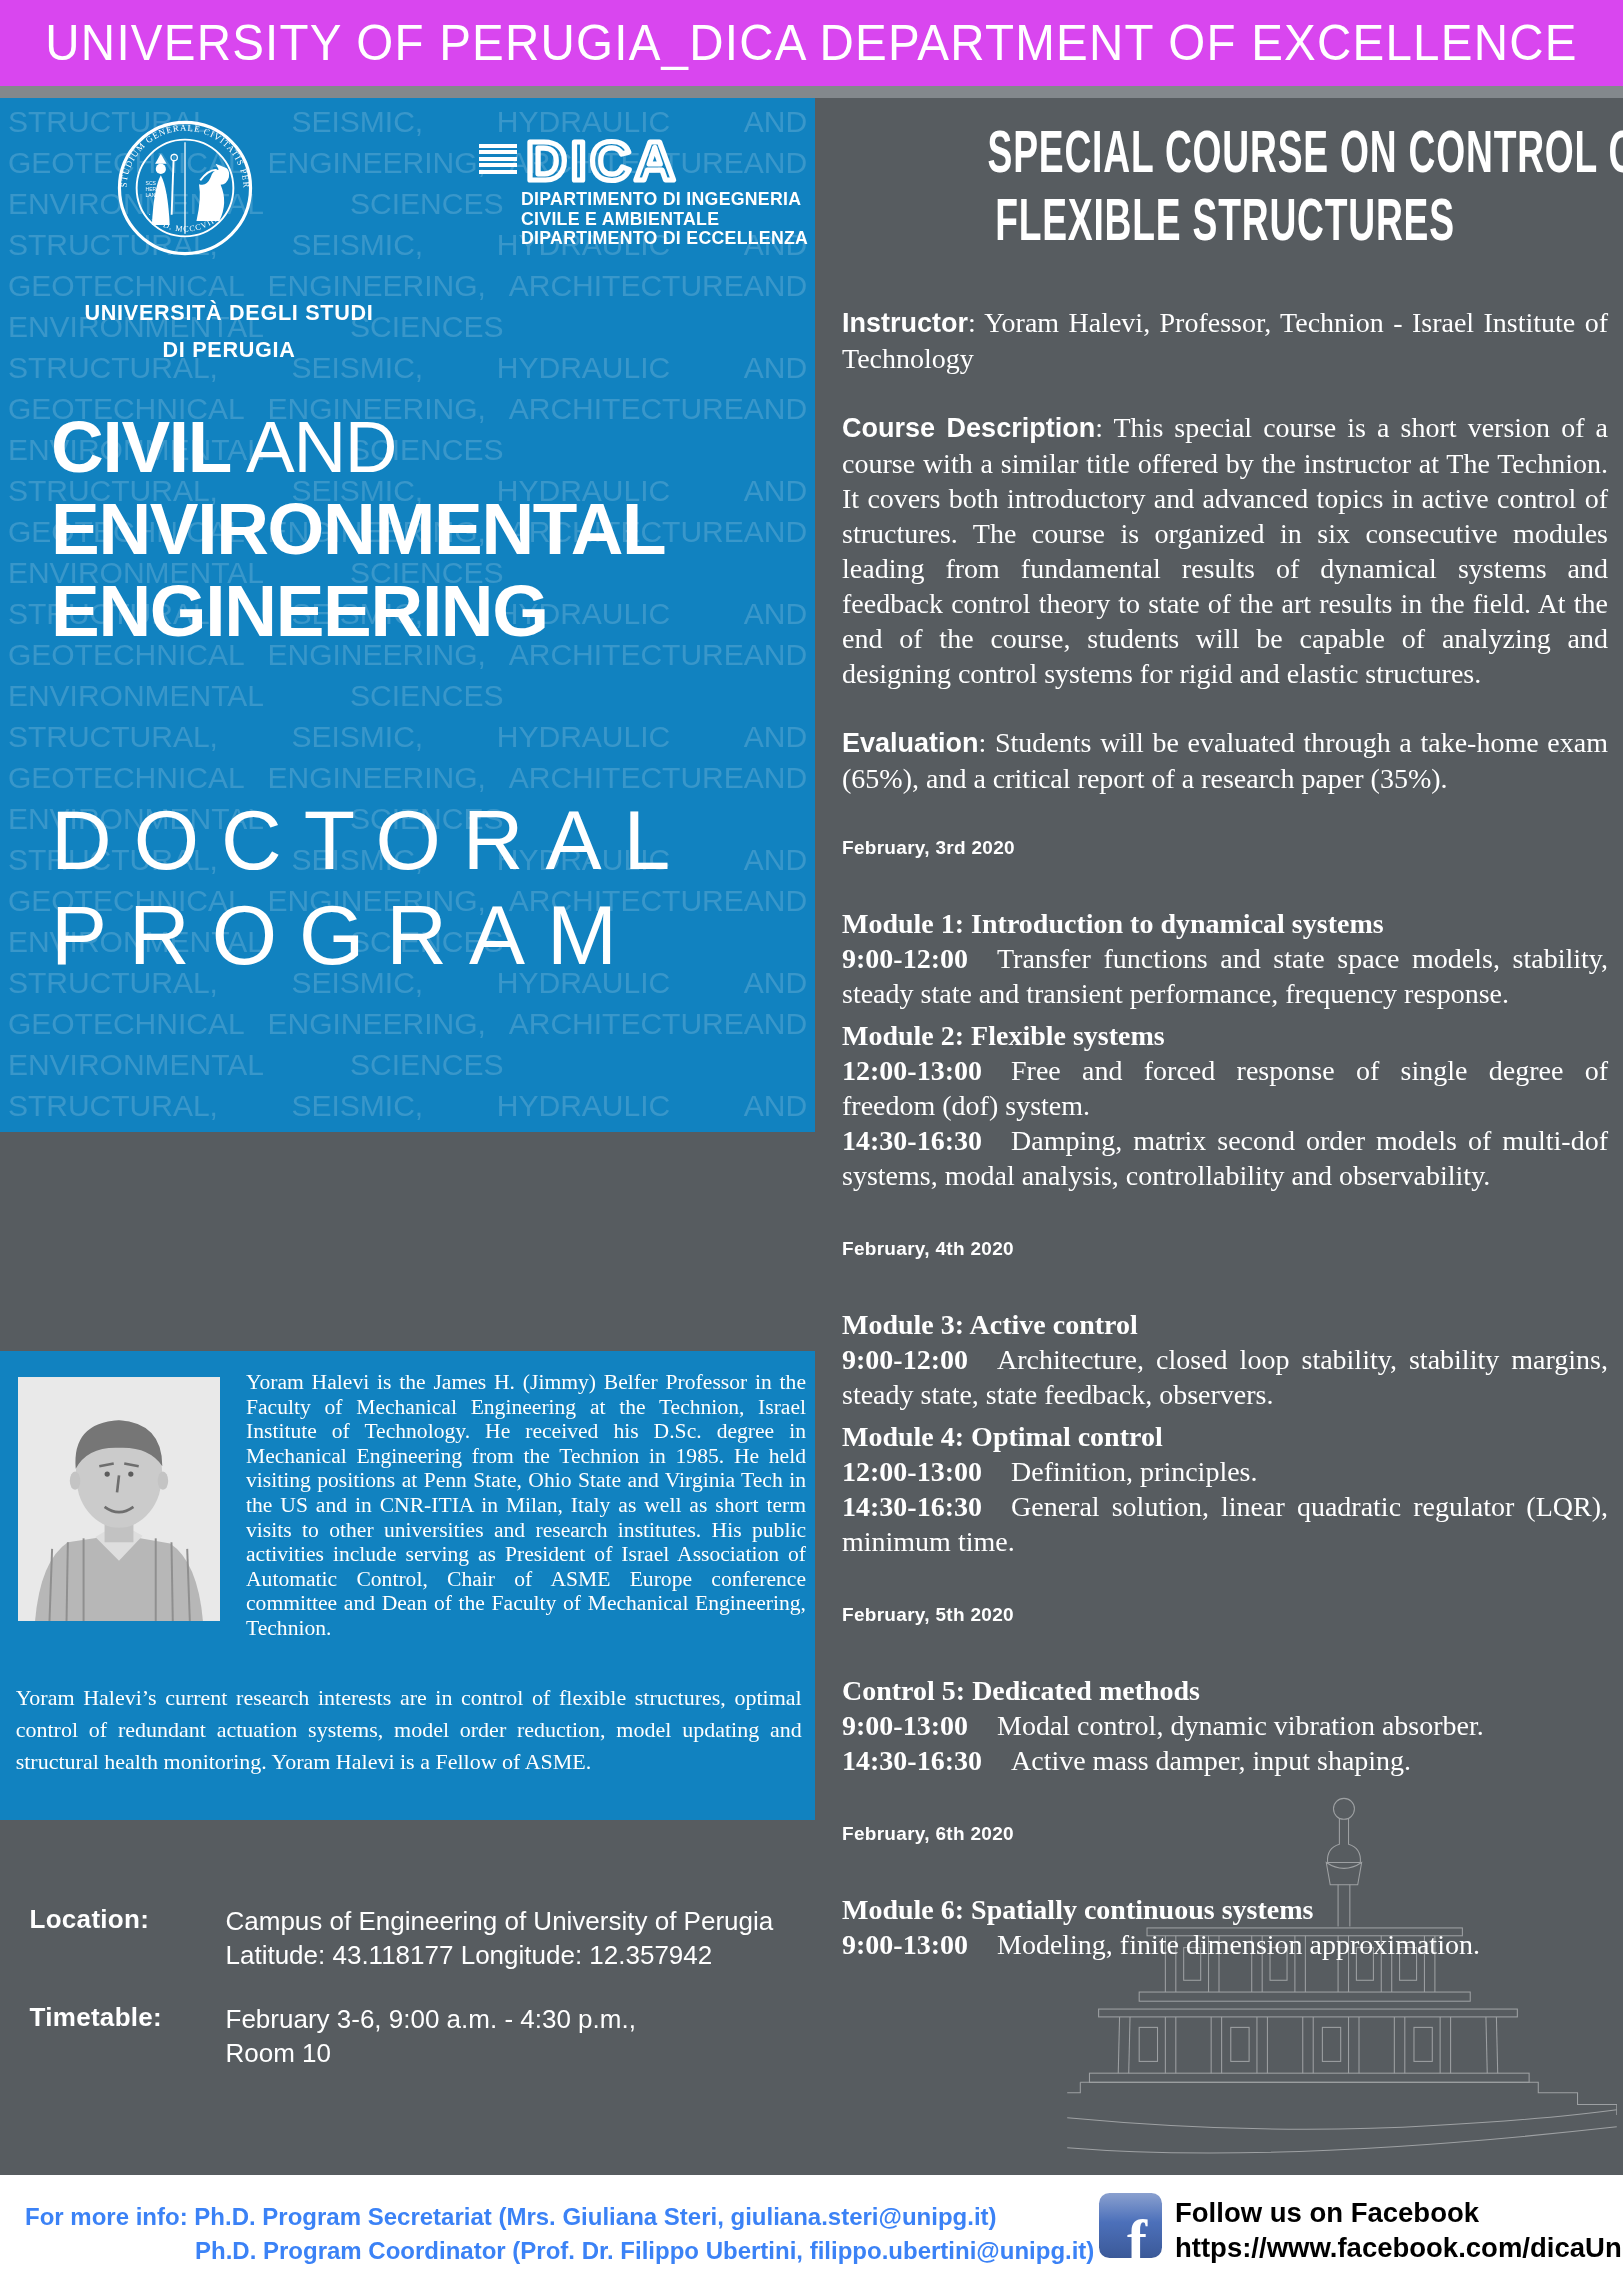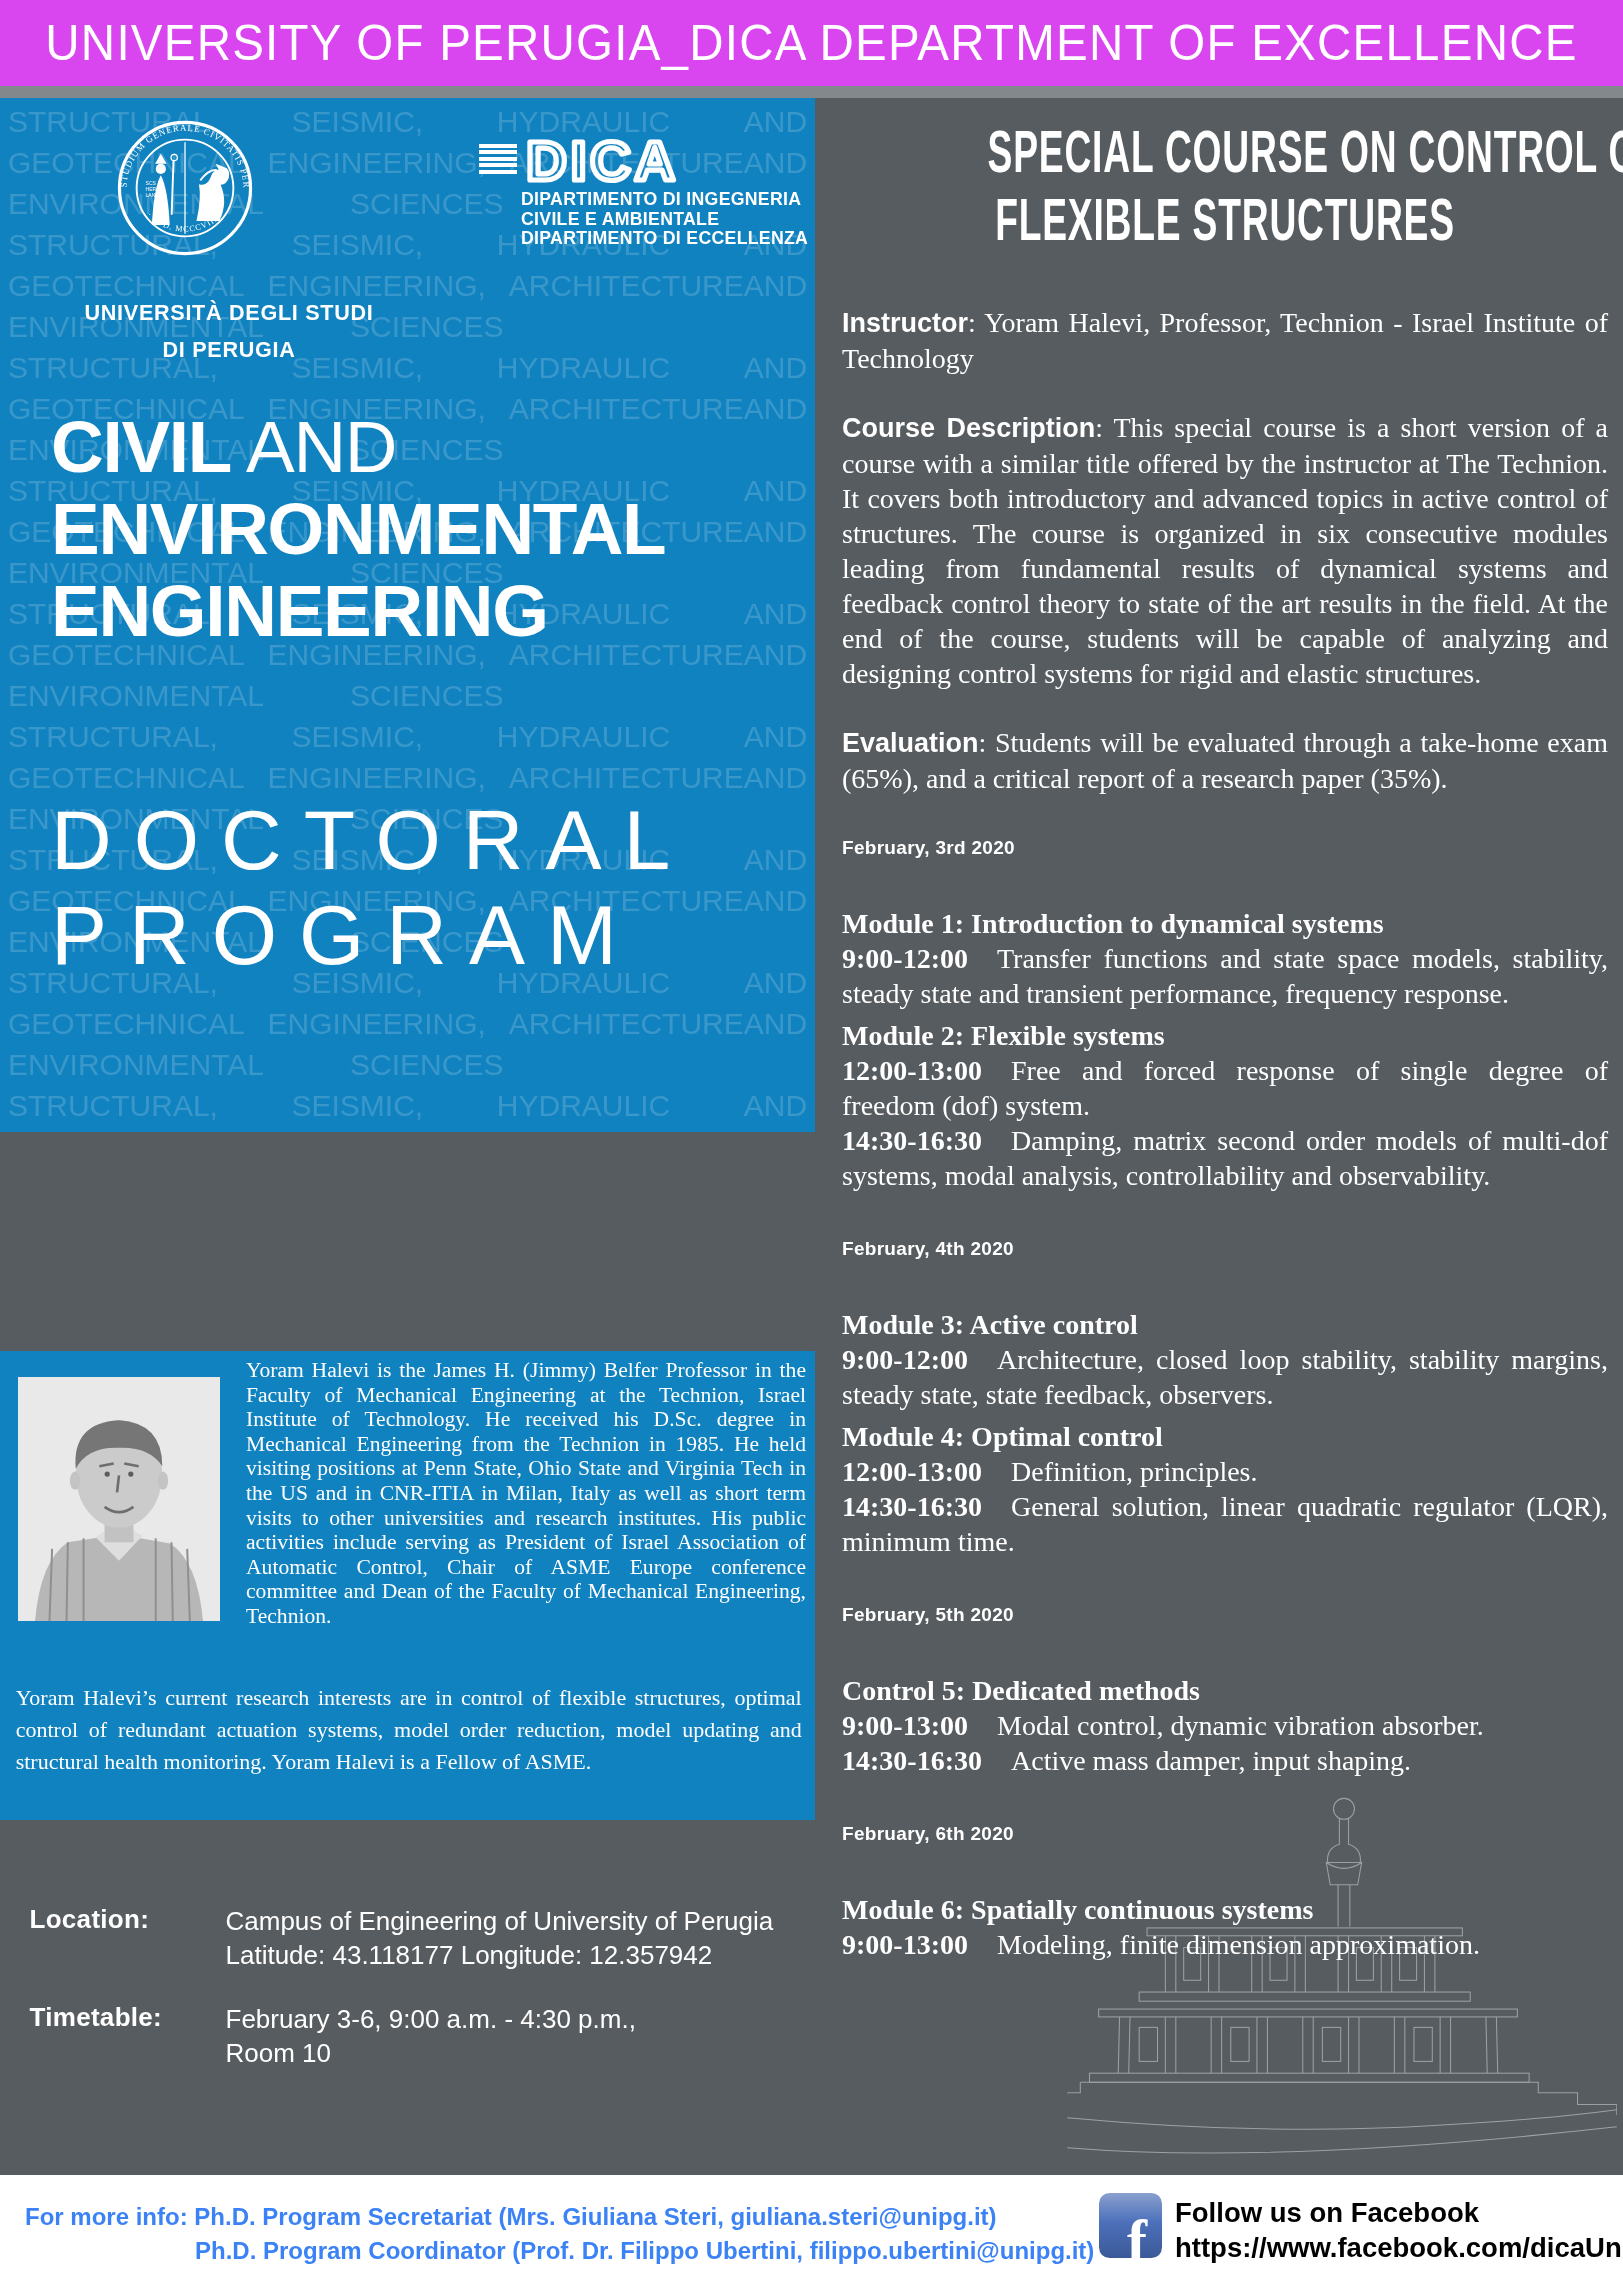--- a/index.html
+++ b/index.html
@@ -35,21 +35,21 @@
               color:#fff; font-weight:bold; font-size:17.7px; line-height:19.6px; letter-spacing:0.3px; white-space:nowrap; }
 
   .prog-title { position:absolute; left:51px; top:308px; z-index:1; color:#fff; }
   .t-bold { font-weight:bold; font-size:73px; line-height:82px; letter-spacing:-1.3px; }
   .t-bold .light { font-weight:normal; }
   .t-light { font-weight:normal; font-size:84px; line-height:95px; letter-spacing:22px; }
   .t-gap { margin-top:141px; }
 
   
   .photo { position:absolute; left:18.3px; top:26px; }
-  .bio1 { position:absolute; left:246px; top:7px; width:560px; color:#fff;
+  .bio1 { position:absolute; left:246px; top:19px; width:560px; color:#fff;
           font-family:"Liberation Serif", serif; font-size:21.6px; line-height:24.6px; text-align:justify; }
   .bio2 { position:absolute; left:15.7px; top:331px; width:786px; color:#fff;
           font-family:"Liberation Serif", serif; font-size:22px; line-height:32px; text-align:justify; }
 
   
   .loc { position:absolute; left:29.5px; top:1904px; width:779px; color:#fff; font-size:26px; }
   .loc-row { display:flex; margin-bottom:30px; }
   .loc .lbl { width:196px; font-weight:bold; letter-spacing:0.3px; }
   .loc .val div { line-height:34px; font-weight:normal; }
 

